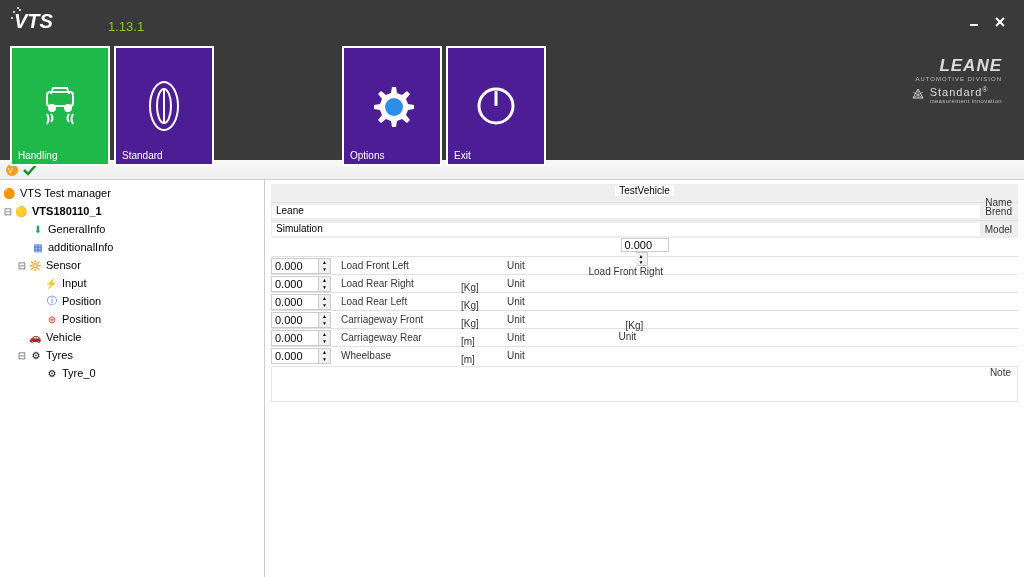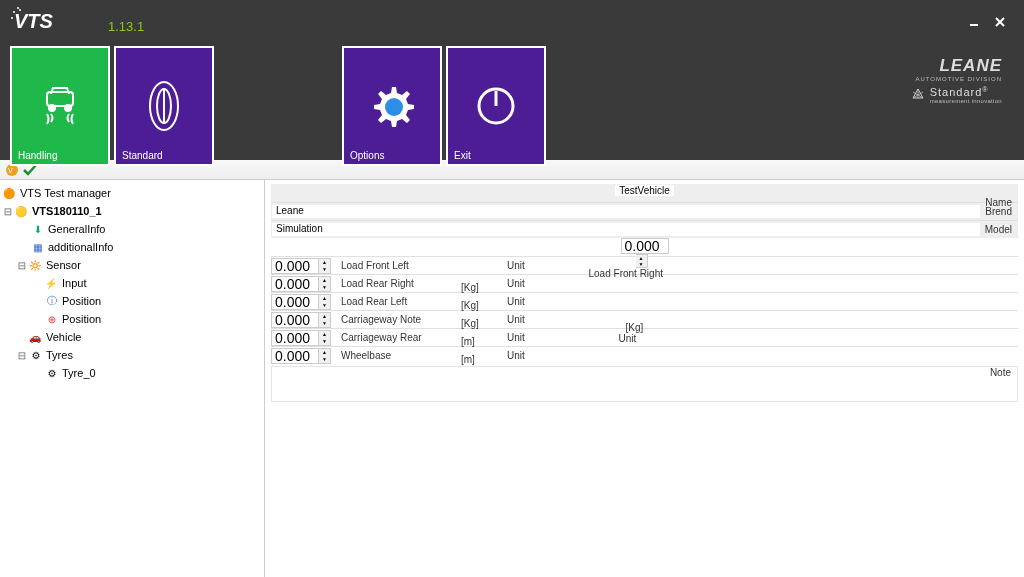--- a/index.html
+++ b/index.html
@@ -47,21 +47,21 @@
     .indent-0 { padding-left: 0; }
     .indent-1 { padding-left: 14px; }
     .indent-2 { padding-left: 28px; }
     .indent-3 { padding-left: 42px; }
     
     
     .form-panel { flex: 1; padding: 4px 6px; overflow-y: auto; }
     .form-row { display: flex; align-items: center; height: 18px; border-top: 1px solid #e0e0e0; }
     .form-row:first-child { border-top: none; flex-direction: column; }
     .form-row.header-row { background: #eee; }
-    .cell-input { width: 48px; height: 16px; border: 1px solid #ccc; font-size: 14px; padding: 0 3px; background: #fff; }
+    .cell-input { width: 48px; height: 16px; border: 1px solid #ccc; font-size: 11px; padding: 0 3px; background: #fff; }
     .cell-spin { width: 12px; height: 16px; display: flex; flex-direction: column; border: 1px solid #ccc; border-left: none; margin-right: 6px; }
     .spin-btn { flex: 1; background: #f0f0f0; font-size: 5px; display: flex; align-items: center; justify-content: center; cursor: pointer; }
     .cell-text { padding: 0 4px; font-size: 10px; color: #333; }
     .cell-label { width: 120px; }
     .cell-unit { width: 46px; margin-top: 43px; }
     .cell-unittext { width: 60px; }
     .cell-right { margin-left: auto; padding-right: 6px; }
     .full-cell { flex: 1; background: #fff; border: 1px solid #eee; height: 15px; font-size: 10px; padding: 0 4px; }
     
     .note-box { height: 36px; border: 1px solid #e5e5e5; margin-top: 2px; display: flex; }
@@ -284,21 +284,21 @@
           <span class="cell-text cell-label">Load Rear Left</span>
           <span class="cell-text cell-unit">[Kg]</span>
           <span class="cell-text cell-unittext">Unit</span>
         </div>
         <div class="form-row">
           <input class="cell-input" value="0.000" style="">
           <div class="cell-spin">
             <div class="spin-btn">▲</div>
             <div class="spin-btn">▼</div>
           </div>
-          <span class="cell-text cell-label">Carriageway Note</span>
+          <span class="cell-text cell-label">Carriageway Front</span>
           <span class="cell-text cell-unit">[m]</span>
           <span class="cell-text cell-unittext">Unit</span>
         </div>
         <div class="form-row">
           <input class="cell-input" value="0.000" style="">
           <div class="cell-spin">
             <div class="spin-btn">▲</div>
             <div class="spin-btn">▼</div>
           </div>
           <span class="cell-text cell-label">Carriageway Rear</span>

